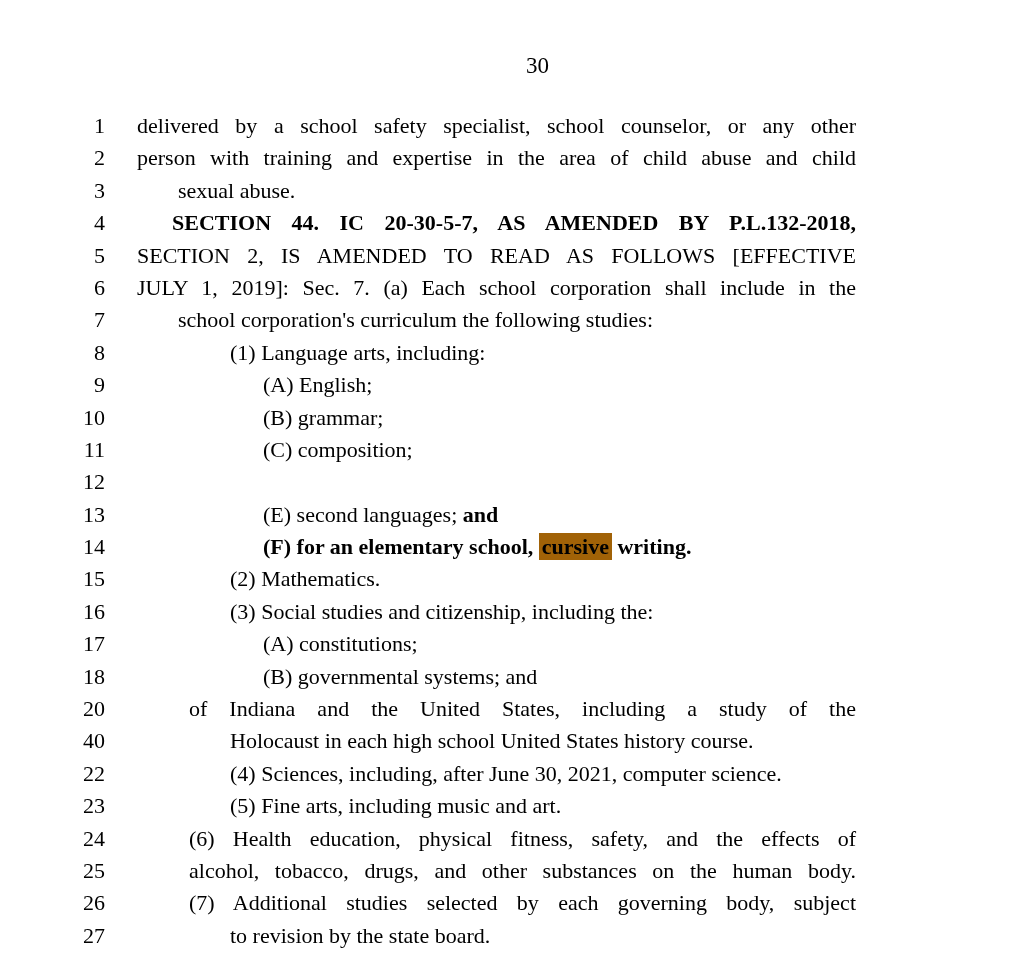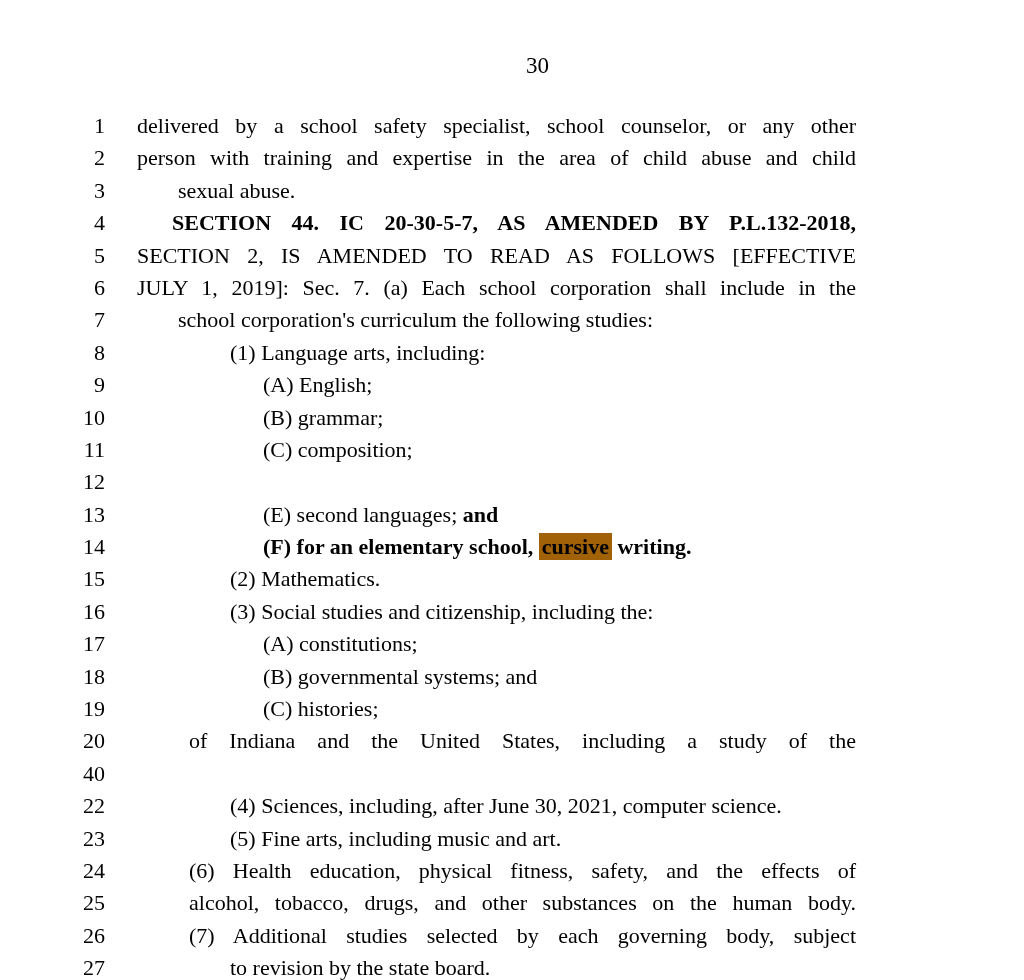--- a/index.html
+++ b/index.html
@@ -142,29 +142,26 @@
       </div>
       <div class="row">
         <span class="num">17</span>
         <span class="txt ind-2"><span class="">(A) constitutions;</span></span>
       </div>
       <div class="row">
         <span class="num">18</span>
         <span class="txt ind-2"><span class="">(B) governmental systems; and</span></span>
       </div>
       <div class="row">
-        <span class="num">19</span>
-        <span class="txt ind-2"><span class="">(C) histories;</span></span>
-      </div>
-      <div class="row">
         <span class="num">20</span>
         <span class="txt ind-1 j"><span class="">of Indiana and the United States, including a study of the</span></span>
       </div>
       <div class="row">
         <span class="num">40</span>
+        <span class="txt ind-1"><span class="">Holocaust in each high school United States history course.</span></span>
       </div>
       <div class="row">
         <span class="num">22</span>
         <span class="txt ind-1"><span class="">(4) Sciences, including, after June 30, 2021, computer science.</span></span>
       </div>
       <div class="row">
         <span class="num">23</span>
         <span class="txt ind-1"><span class="">(5) Fine arts, including music and art.</span></span>
       </div>
       <div class="row">

